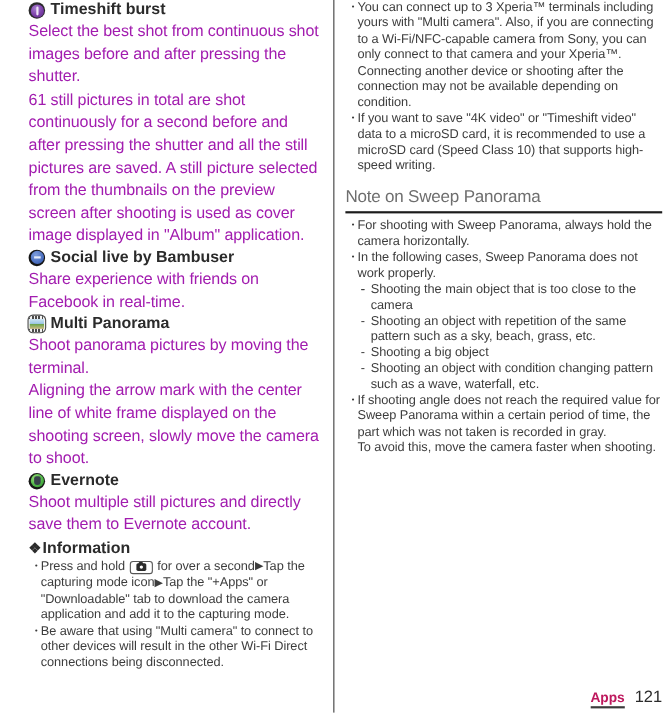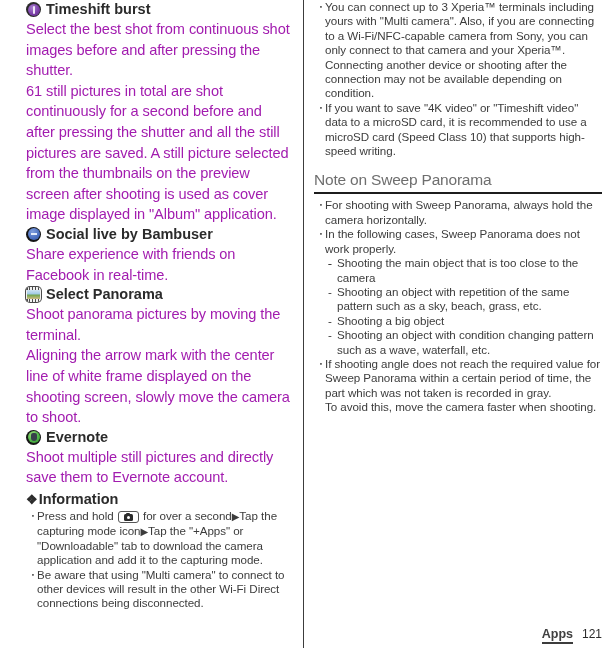--- a/index.html
+++ b/index.html
@@ -277,27 +277,27 @@
   .footer {
     position: absolute;
     right: 6px;
     bottom: 4px;
     display: flex;
     align-items: baseline;
   }
   .footer-tab {
     font-size: 12.5px;
     font-weight: bold;
-    color: #404040;
+    color: #be185d;
     border-bottom: 2px solid #3c3c3c;
     padding-bottom: 1px;
     line-height: 14px;
   }
   .footer-page {
-    font-size: 12px;
+    font-size: 15px;
     color: #2b2b2b;
     margin-left: 9px;
     line-height: 14px;
   }
   .spacer-2 { height: 2px; }
 </style>
 </head>
 <body>
 
 <div class="page">
@@ -314,21 +314,21 @@
     <p class="body-text">61 still pictures in total are shot continuously for a second before and after pressing the shutter and all the still pictures are saved. A still picture selected from the thumbnails on the preview screen after shooting is used as cover image displayed in "Album" application.</p>
 
     <div class="feature-title">
       <span class="appicon icon-bambuser"></span>
       <span class="ttl-text">Social live by Bambuser</span>
     </div>
     <p class="body-text">Share experience with friends on Facebook in real-time.</p>
 
     <div class="feature-title">
       <span class="appicon icon-sweep"></span>
-      <span class="ttl-text">Select Panorama</span>
+      <span class="ttl-text">Multi Panorama</span>
     </div>
     <p class="body-text">Shoot panorama pictures by moving the terminal.</p>
     <p class="body-text">Aligning the arrow mark with the center line of white frame displayed on the shooting screen, slowly move the camera to shoot.</p>
 
     <div class="feature-title">
       <span class="appicon icon-evernote"></span>
       <span class="ttl-text">Evernote</span>
     </div>
     <p class="body-text">Shoot multiple still pictures and directly save them to Evernote account.</p>
 

